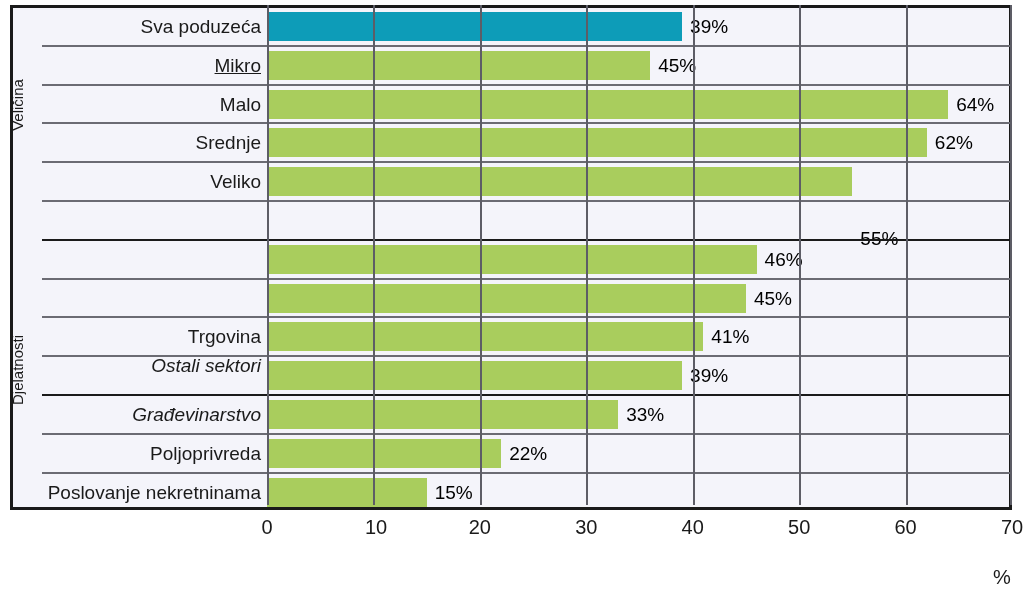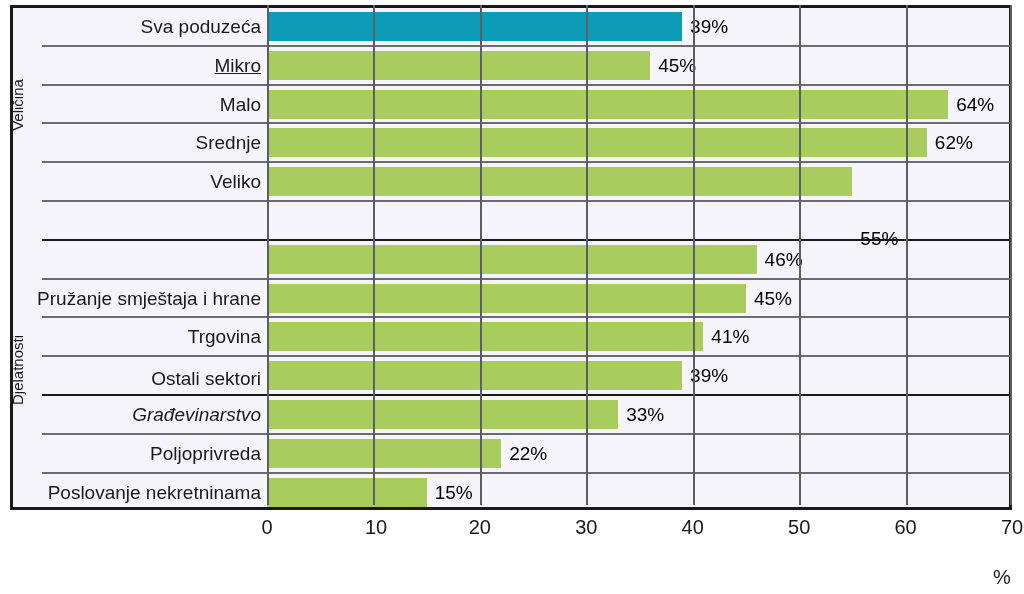--- a/index.html
+++ b/index.html
@@ -166,25 +166,24 @@
       <div class="row-label" style="top: 41.8px; text-decoration: underline;">Mikro</div>
       <div class="lbl-sep" style="top: 78.6px;"></div>
       <div class="row-label" style="top: 80.6px;">Malo</div>
       <div class="lbl-sep" style="top: 117.4px;"></div>
       <div class="row-label" style="top: 119.4px;">Srednje</div>
       <div class="lbl-sep" style="top: 156.2px;"></div>
       <div class="row-label" style="top: 158.2px; margin-left: 24px;">Veliko</div>
       <div class="lbl-sep" style="top: 195px;"></div>
       <div class="lbl-sep thick" style="top: 233.8px;"></div>
       <div class="lbl-sep" style="top: 272.6px;"></div>
-      <div class="row-label" style="top: 274.6px;">Pružanje smještaja i hrane</div>
       <div class="lbl-sep" style="top: 311.4px;"></div>
       <div class="row-label" style="top: 313.4px;">Trgovina</div>
       <div class="lbl-sep" style="top: 350.2px;"></div>
-      <div class="row-label" style="top: 355px;">Ostali sektori</div>
+      <div class="row-label" style="top: 342px; font-style: italic;">Ostali sektori</div>
       <div class="lbl-sep thick" style="top: 389px;"></div>
       <div class="row-label" style="top: 391px; font-style: italic;">Građevinarstvo</div>
       <div class="lbl-sep" style="top: 427.8px;"></div>
       <div class="row-label" style="top: 429.8px;">Poljoprivreda</div>
       <div class="lbl-sep" style="top: 466.6px;"></div>
       <div class="row-label" style="top: 468.6px;">Poslovanje nekretninama</div>
     </div>
 
   <div class="plot-col" id="plot-col">
       <div class="bar accent" style="top: 6.9px; left: 0px; width: 415.071px;"></div>

